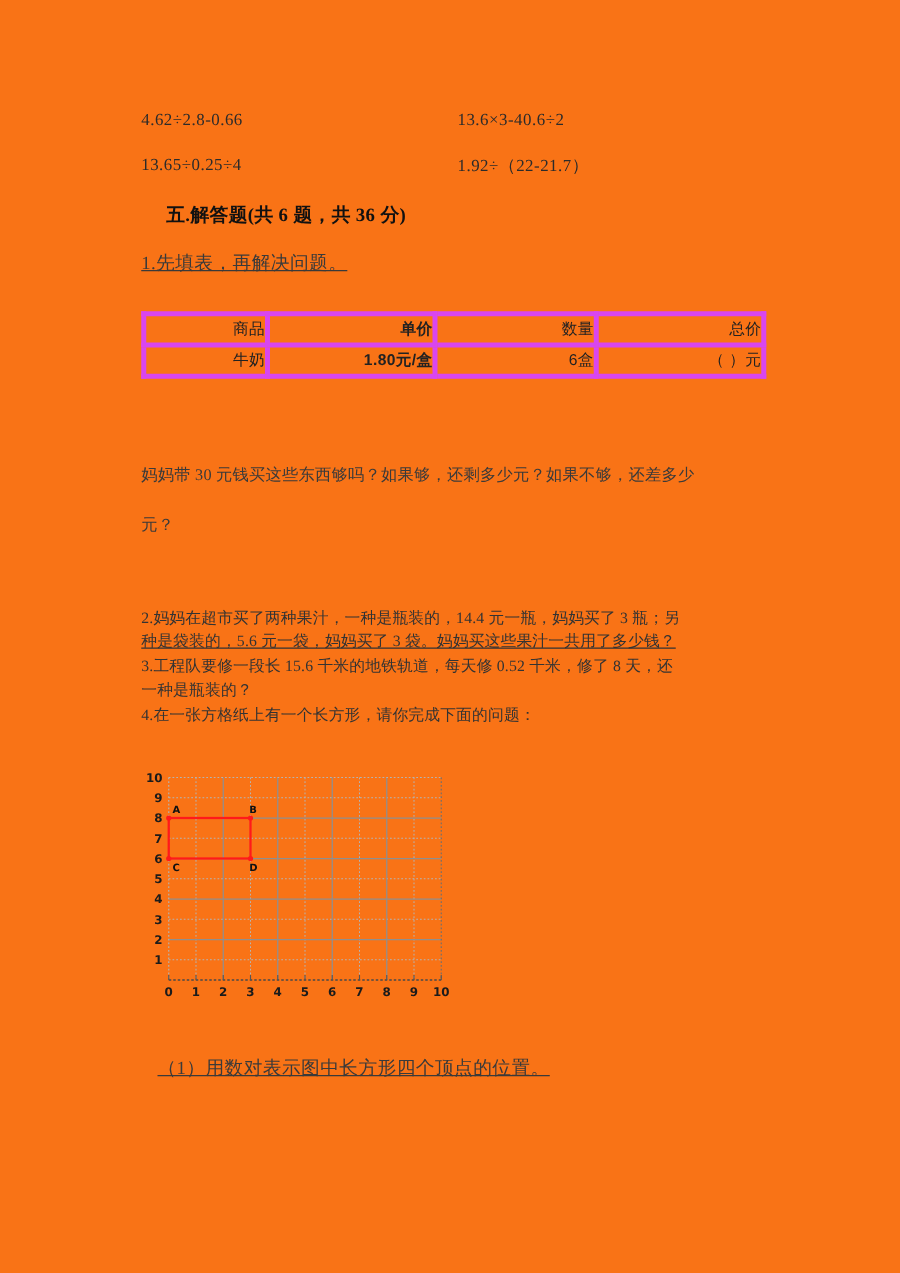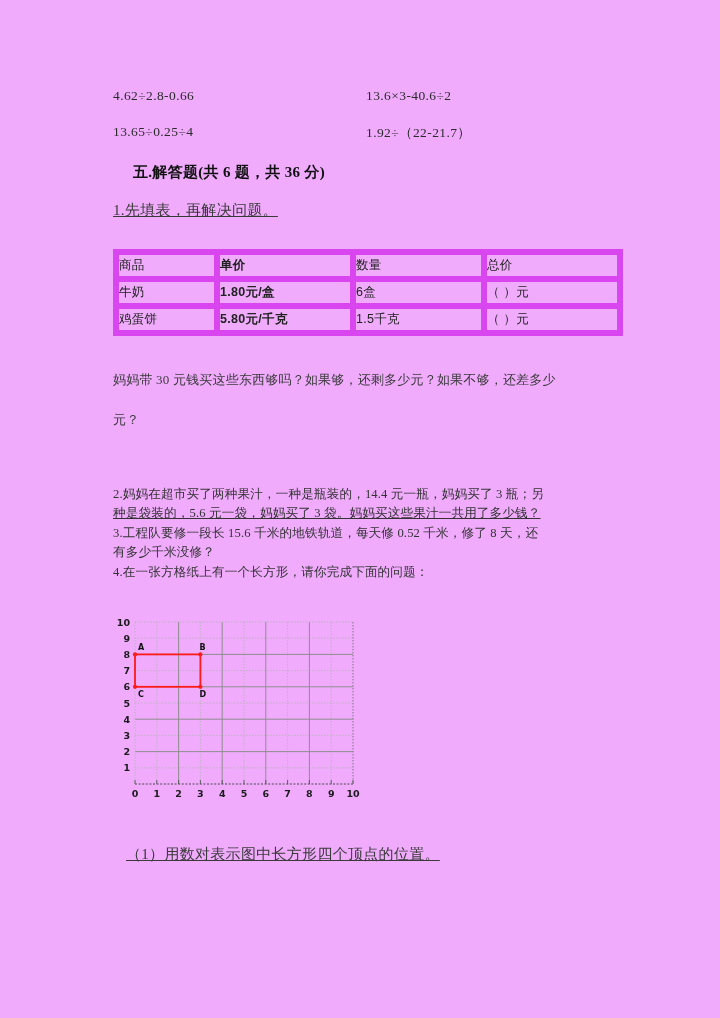--- a/index.html
+++ b/index.html
@@ -9,21 +9,21 @@
     background: #ffffff;
   }
   body {
     font-family: "Liberation Serif", "DejaVu Serif", serif;
     color: #1a1a1a;
   }
   #page {
     position: relative;
     width: 720px;
     height: 1018px;
-    background: #f0abfc;
+    background: #f97316;
     overflow: hidden;
   }
 
   
   .abs { position: absolute; }
 
   .calc-item {
     font-size: 13.5px;
     color: #2b2b2b;
     letter-spacing: 0.4px;
@@ -63,23 +63,23 @@
     text-align: justify;
   }
 
   
   .price-table {
     position: absolute;
     border-collapse: collapse;
     table-layout: fixed;
   }
   .price-table td {
-    border: 6px solid #d946ef;
+    border: 4px solid #d946ef;
     height: 21px;
-    text-align: left;
+    text-align: right;
     vertical-align: middle;
     font-size: 12.5px;
     color: #222;
     letter-spacing: 0.3px;
     padding: 0;
     font-family: "Liberation Sans", "DejaVu Sans", sans-serif;
     margin-top: 25px;
   }
   .price-table td.c0 { width: 95px; }
   .price-table td.c1 { width: 130px; font-weight: bold; }
@@ -129,37 +129,31 @@
         <td class="c1">单价</td>
         <td class="c2">数量</td>
         <td class="c3">总价</td>
       </tr>
       <tr>
         <td class="c0">牛奶</td>
         <td class="c1">1.80元/盒</td>
         <td class="c2">6盒</td>
         <td class="c3">（    ）元</td>
       </tr>
-      <tr>
-        <td class="c0">鸡蛋饼</td>
-        <td class="c1">5.80元/千克</td>
-        <td class="c2">1.5千克</td>
-        <td class="c3">（    ）元</td>
-      </tr>
     </tbody>
   </table>
 
   <div class="abs para" style="left:113px; top:360px;font-family:Liberation Serif, serif;">妈妈带 30 元钱买这些东西够吗？如果够，还剩多少元？如果不够，还差多少</div>
   <div class="abs para" style="left:113px; top:400px;">元？</div>
 
   <div class="abs para-tight" style="left:113px; top:485px;">2.妈妈在超市买了两种果汁，一种是瓶装的，14.4 元一瓶，妈妈买了 3 瓶；另</div>
   <div class="abs para-tight" style="left:113px; top:504px;text-decoration:underline;">种是袋装的，5.6 元一袋，妈妈买了 3 袋。妈妈买这些果汁一共用了多少钱？</div>
 
   <div class="abs para-tight" style="left:113px; top:524px;">3.工程队要修一段长 15.6 千米的地铁轨道，每天修 0.52 千米，修了 8 天，还</div>
-  <div class="abs para-tight" style="left:113px; top:543px;">有多少千米没修？</div>
+  <div class="abs para-tight" style="left:113px; top:543px;">一种是瓶装的？</div>
 
   <div class="abs para-tight" style="left:113px; top:563px;">4.在一张方格纸上有一个长方形，请你完成下面的问题：</div>
 
   <div id="grid-figure">
     <svg width="250" height="205" viewBox="0 0 250 205">
       <g id="grid-minor">
           <line x1="43.8" y1="14" x2="43.8" y2="176" stroke="#b4b4b4" stroke-width="0.8" stroke-dasharray="1.4 1.6"></line>
           <line x1="87.39999999999999" y1="14" x2="87.39999999999999" y2="176" stroke="#b4b4b4" stroke-width="0.8" stroke-dasharray="1.4 1.6"></line>
           <line x1="131" y1="14" x2="131" y2="176" stroke="#b4b4b4" stroke-width="0.8" stroke-dasharray="1.4 1.6"></line>
           <line x1="174.6" y1="14" x2="174.6" y2="176" stroke="#b4b4b4" stroke-width="0.8" stroke-dasharray="1.4 1.6"></line>

